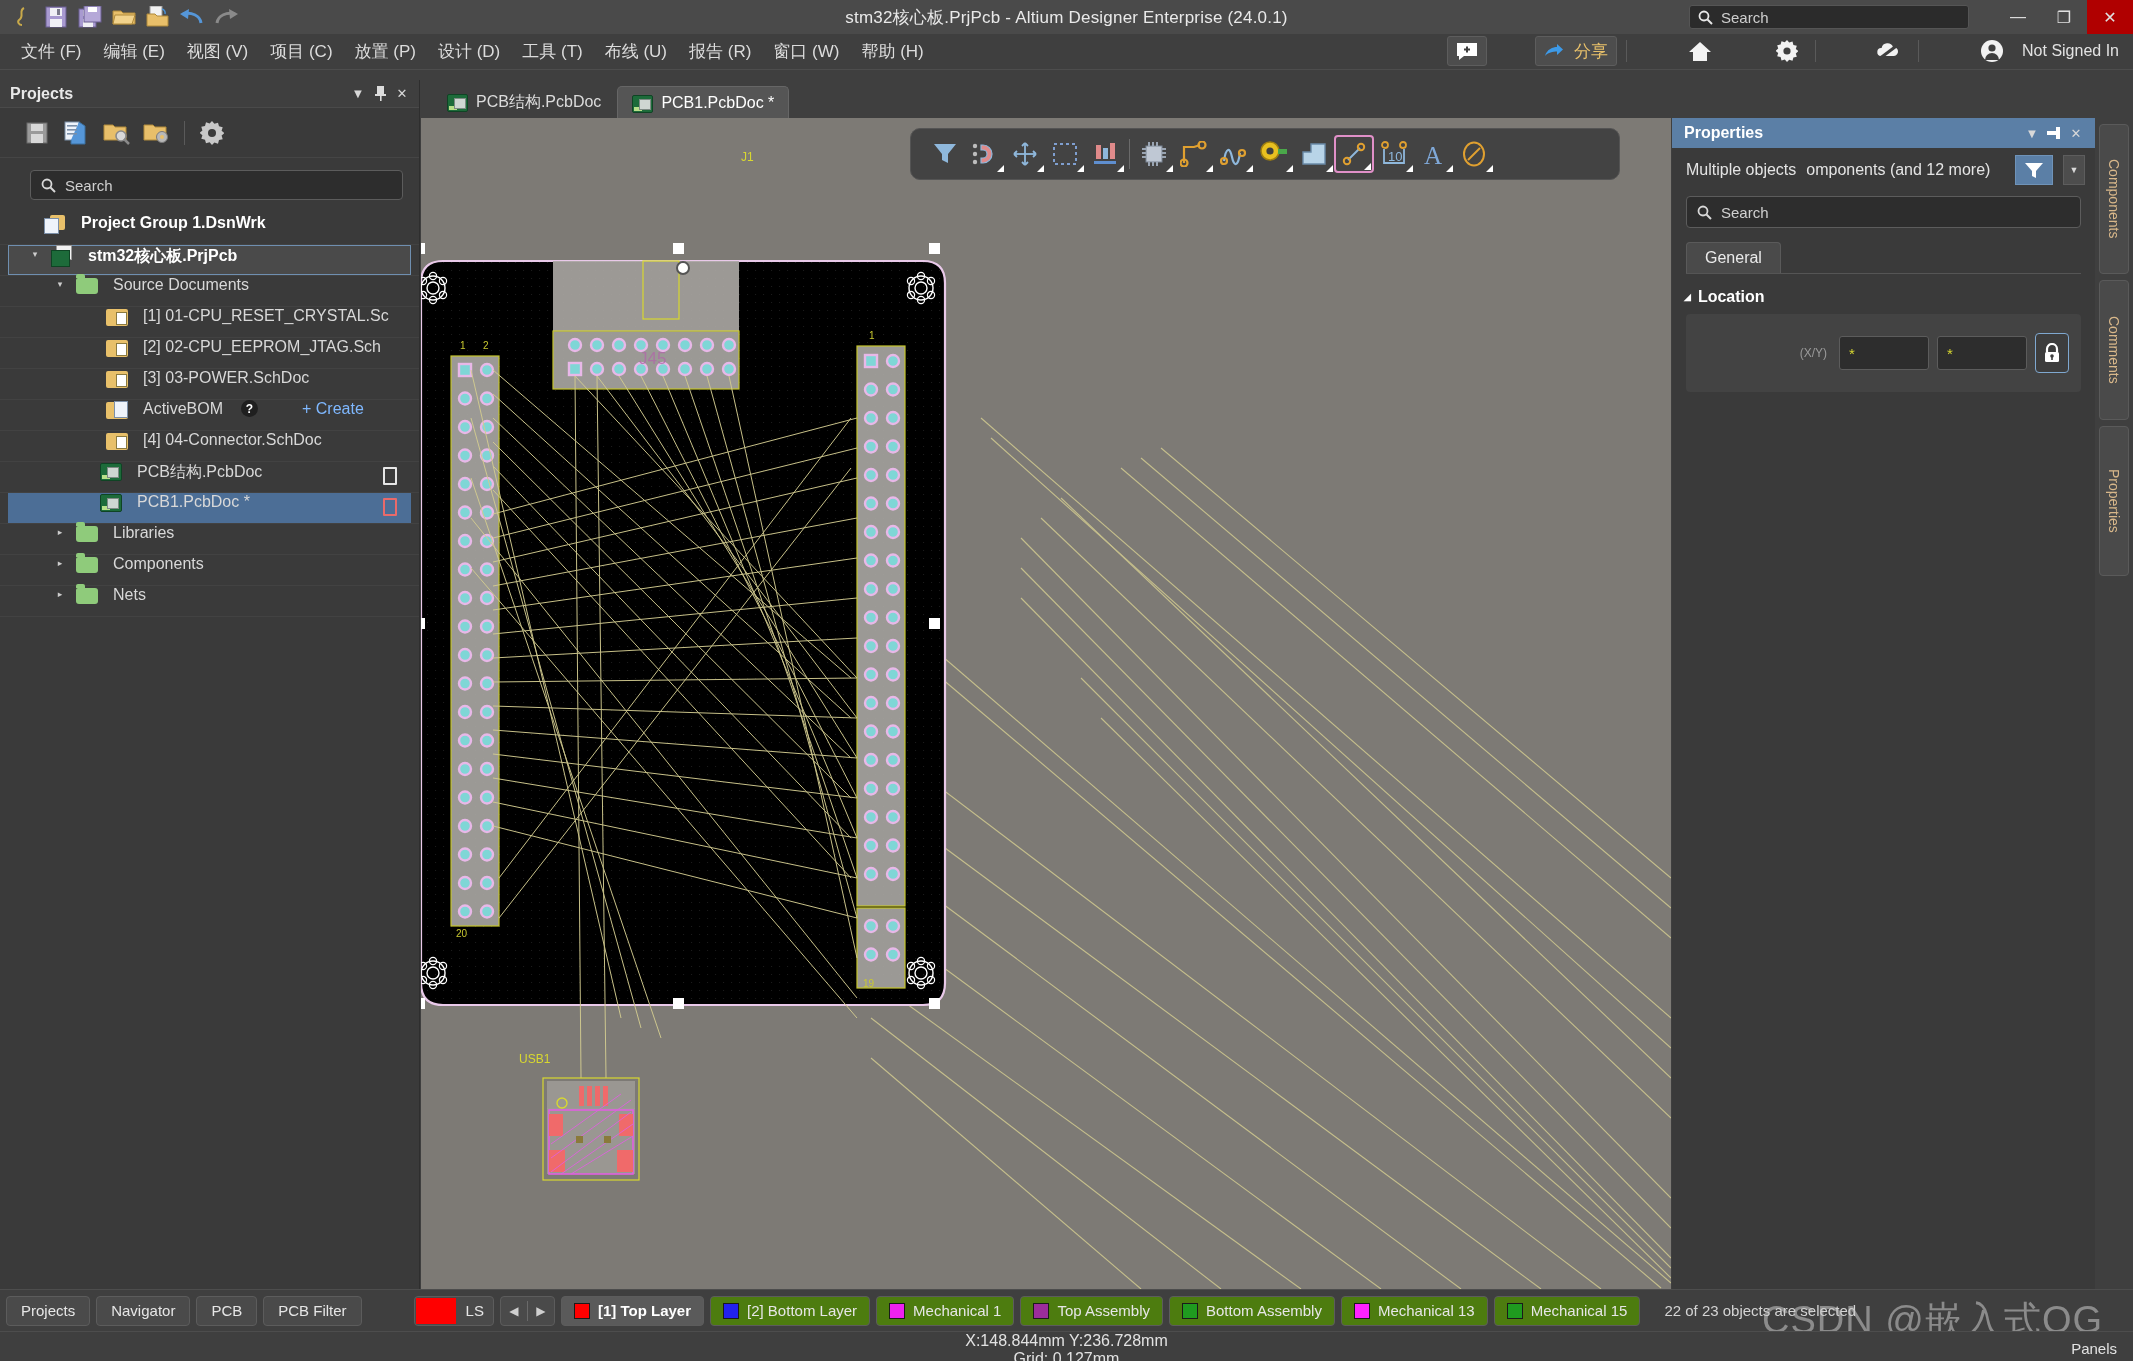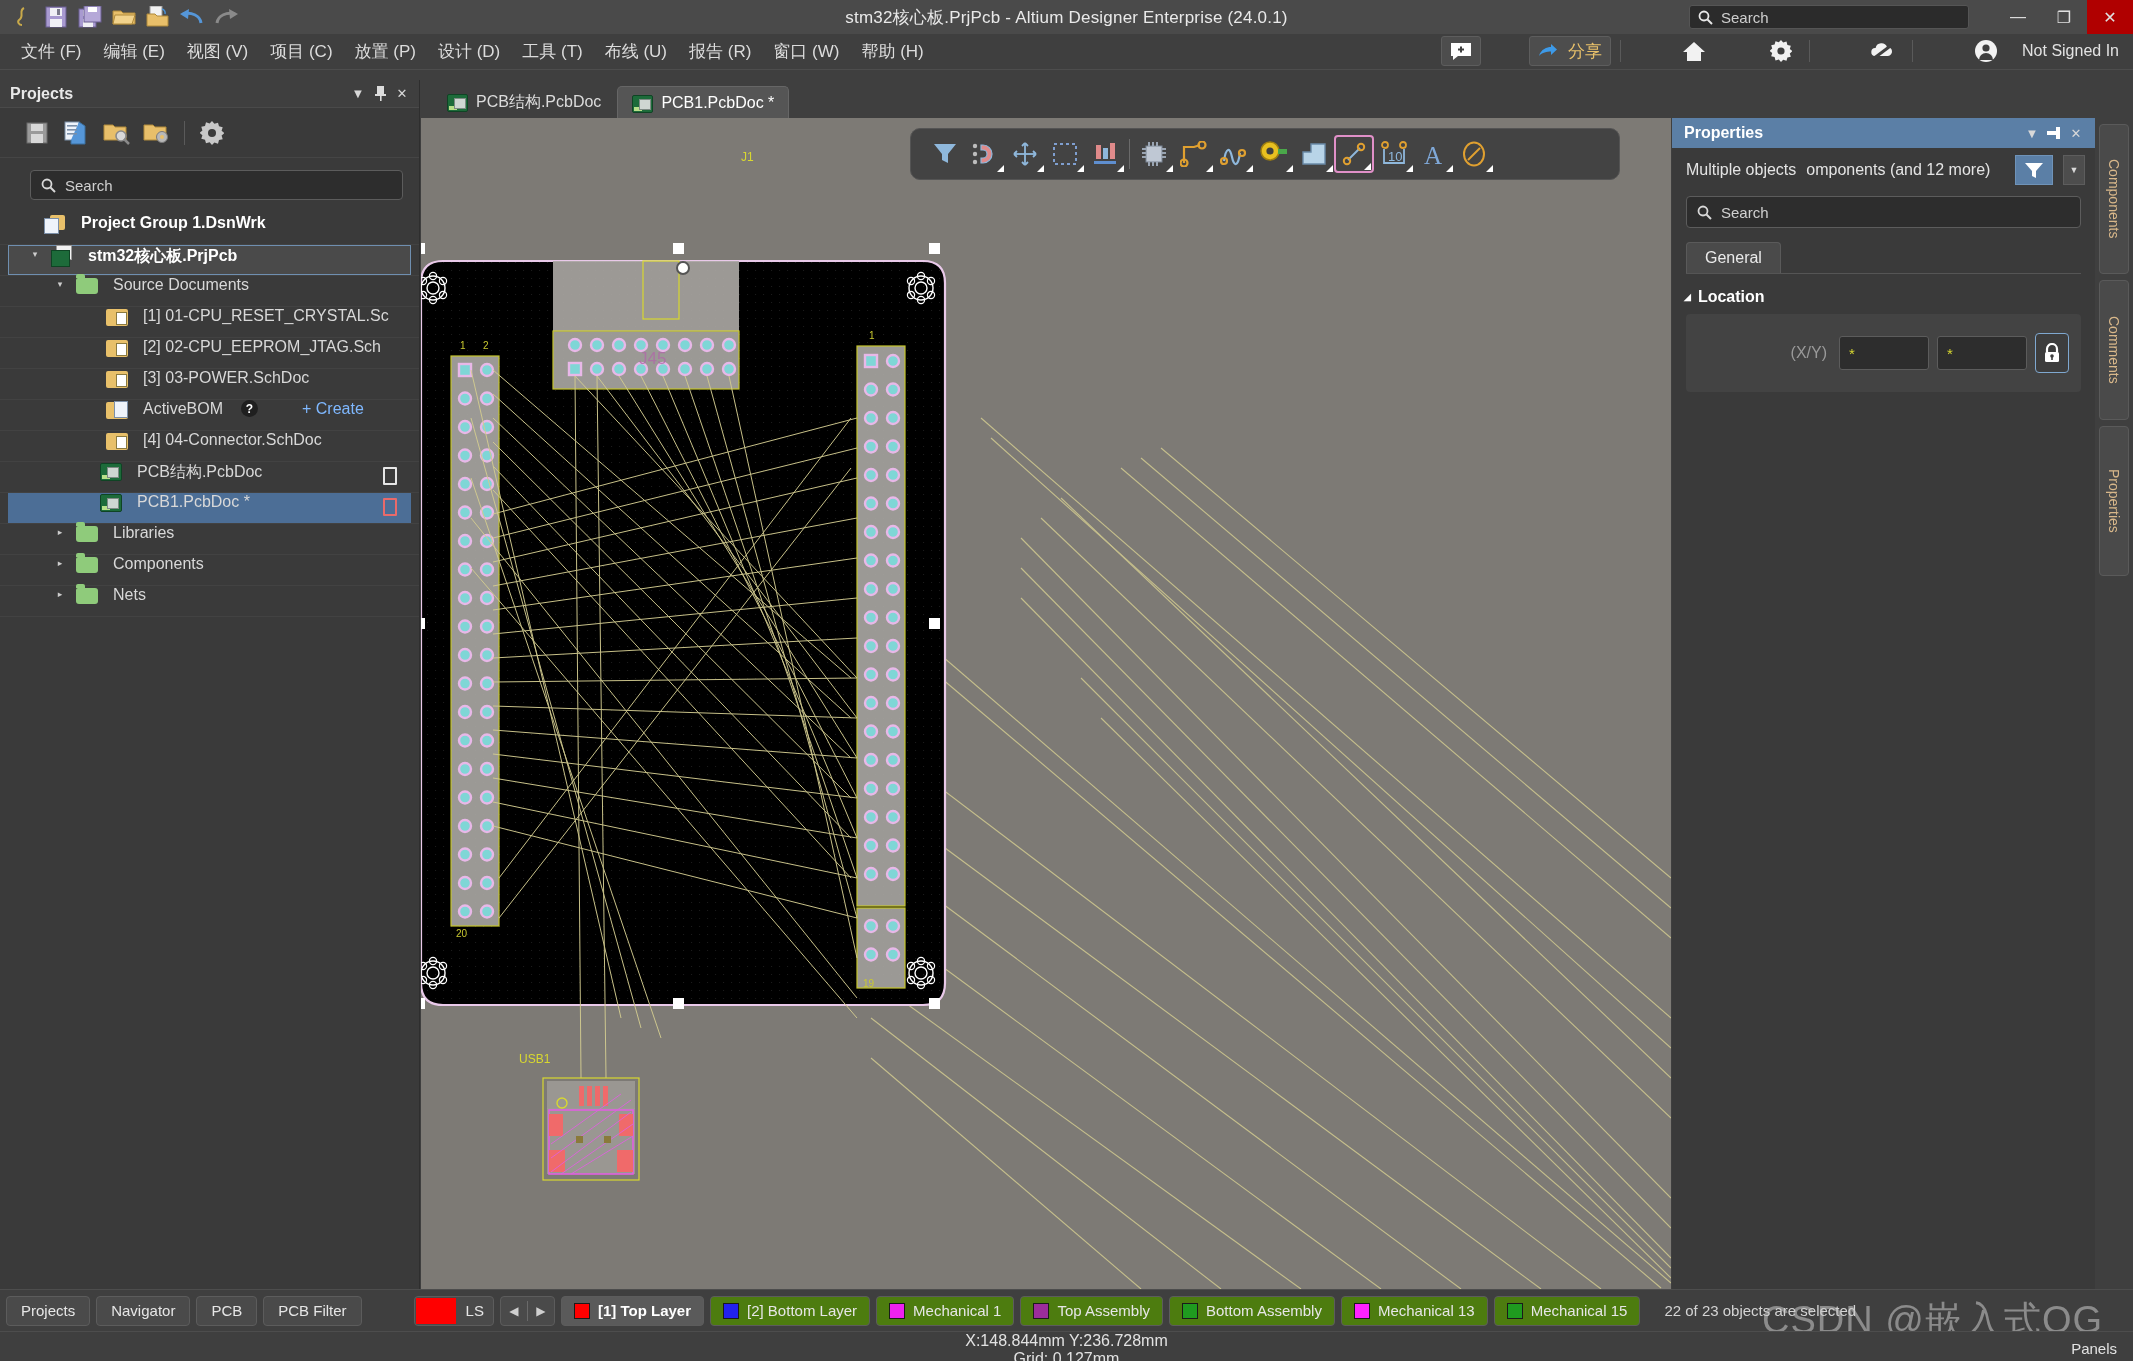--- a/index.html
+++ b/index.html
@@ -36,21 +36,21 @@
     position:absolute; left:0; top:34px; width:2133px; height:36px;
     background:#3f3f3f; display:flex; align-items:center; padding-left:10px;
     border-bottom:1px solid #4d4d4d;
   }
   .menuitem { font-size:17px; color:#dcdcdc; padding:4px 11px; white-space:nowrap; }
   #menu-right { position:absolute; right:6px; top:2px; display:flex; align-items:center; gap:4px; }
   .mbtn { height:30px; min-width:38px; display:flex; align-items:center; justify-content:center;
           background:#4d4d4d; border:1px solid #5d5d5d; border-radius:3px; padding:0 8px; gap:10px;margin-left:44px; }
   .mbtn.flat { background:transparent; border:none; }
   .msep { width:1px; height:22px; background:#5a5a5a; margin:0 5px; }
-  #notsigned { font-size:16px; color:#e2e2e2; margin-left:12px; margin-right:8px; white-space:nowrap; }
+  #notsigned { font-size:16px; color:#e2e2e2; margin-left:6px; margin-right:8px; white-space:nowrap; }
   
   #projects-panel {
     position:absolute; left:0; top:80px; width:420px; height:1209px;
     background:#3a3a3a; border-right:1px solid #2e2e2e;
   }
   .panel-head {
     height:28px; background:#3f3f3f; display:flex; align-items:center;
     padding:0 6px 0 10px; border-bottom:1px solid #4a4a4a;
   }
   .panel-head .ptitle { font-size:16px; color:#e8e8e8; font-weight:bold; flex:1; }
@@ -162,21 +162,21 @@
     border-radius:4px; display:flex; align-items:center; gap:9px; padding:0 10px;
   }
   #props-search .ph { font-size:15px; color:#d0d0d0; }
   #props-tabs { margin:14px 14px 0 14px; border-bottom:1px solid #555; display:flex; }
   .ptab { padding:6px 18px; font-size:16px; background:#4a4a4a; border:1px solid #5a5a5a;
           border-bottom:none; border-radius:4px 4px 0 0; color:#eaeaea; }
   #loc-head { margin:14px 0 0 12px; display:flex; align-items:center; gap:7px;
               font-size:16px; font-weight:bold; color:#fff; }
   #loc-body { margin:8px 14px 0 14px; background:#434343; border-radius:4px; height:78px;
               display:flex; align-items:center; justify-content:flex-end; gap:8px; padding-right:12px; }
-  .xylabel { font-size:16px; color:#9a9a9a; margin-right:4px; }
+  .xylabel { font-size:12px; color:#9a9a9a; margin-right:4px; }
   .valbox { width:90px; height:34px; background:#2d2d2d; border:1px solid #5c5c5c; border-radius:3px;
             display:flex; align-items:center; padding-left:9px; font-size:15px; color:#d8d830; }
   .lockbtn { width:34px; height:40px; background:#3d3d3d; border:1px solid #7fa8d0; border-radius:4px;
              display:flex; align-items:center; justify-content:center; }
   
   #vtabs { position:absolute; right:0; top:118px; width:38px; height:1171px; background:#3f3f3f; }
   .vtab { width:30px; margin:6px 4px 0 4px; background:#4a4a4a; border:1px solid #5a5a5a;
           border-radius:4px; padding:10px 0; display:flex; align-items:center; justify-content:center; }
   .vtab span { writing-mode:vertical-rl; font-size:14px; color:#d8b78a; white-space:nowrap; }
   

